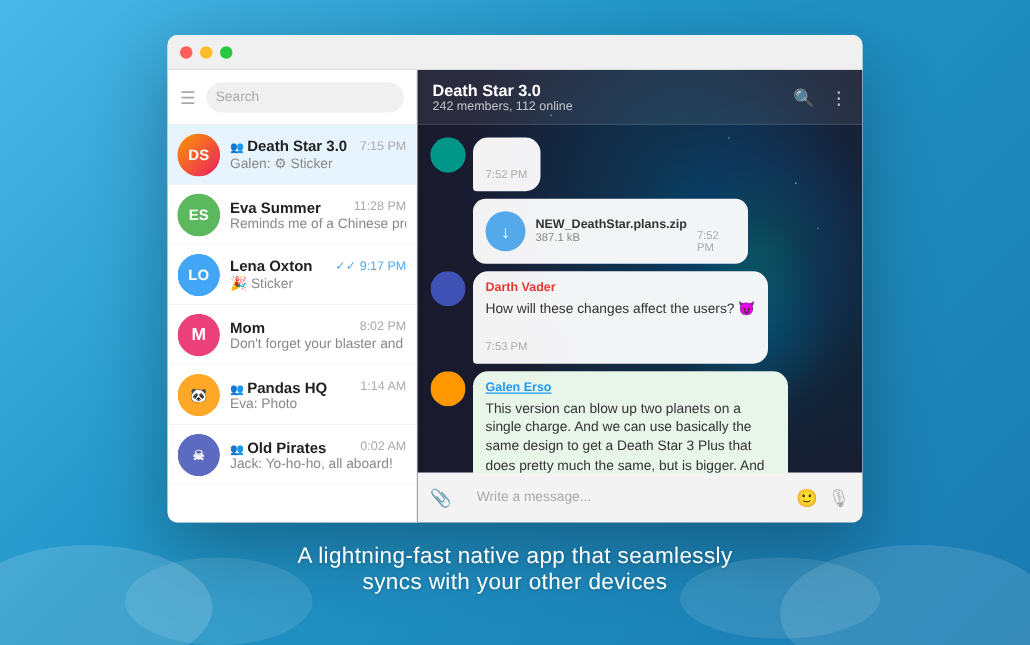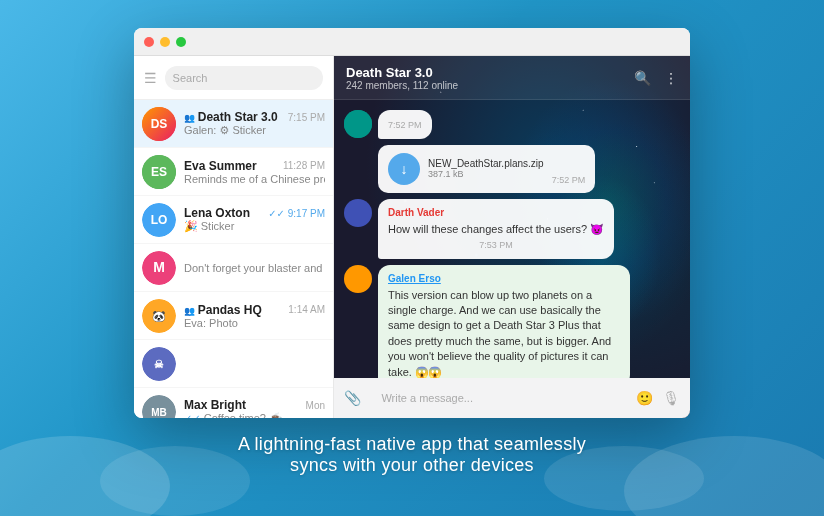--- a/index.html
+++ b/index.html
@@ -288,22 +288,22 @@
     }
     .message-bubble.incoming {
       background: rgba(255,255,255,0.95);
       color: #333;
       align-self: flex-start;
       border-bottom-left-radius: 3px;
     }
     .message-time {
       font-size: 9px;
       color: #aaa;
-      text-align: center;
-      margin-top: 2px;
+      text-align: left;
+      margin-top: 16px;
     }
     .message-sender {
       font-size: 10px;
       font-weight: 700;
       margin-bottom: 2px;
     }
     .sender-blue { color: #2196F3; text-decoration: underline; }
     .sender-red { color: #e53935; }
 
     .message-with-avatar {
@@ -345,21 +345,21 @@
       justify-content: center;
       color: #fff;
       font-size: 14px;
       flex-shrink: 0;
     }
     .file-info {
       flex: 1;
     }
     .file-name {
       font-size: 10px;
-      font-weight: 400;
+      font-weight: 700;
       color: #333;
     }
     .file-size {
       font-size: 9px;
       color: #888;
     }
 
     
     .input-area {
       height: 40px;
@@ -516,20 +516,24 @@
         </div>
 
         <div class="chat-item">
           <div class="avatar">
             <svg width="34" height="34" viewBox="0 0 34 34">
                 <circle cx="17" cy="17" r="17" fill="#ec407a"></circle>
                 <text x="17" y="21" text-anchor="middle" font-size="14" fill="white" font-weight="bold">M</text>
               </svg>
           </div>
           <div class="chat-info">
+            <div class="chat-name-row">
+              <span class="chat-name">Mom</span>
+              <span class="chat-time">8:02 PM</span>
+            </div>
             <div class="chat-preview">
               <span>Don't forget your blaster and helmet</span>
             </div>
           </div>
         </div>
 
         <div class="chat-item">
           <div class="avatar">
             <svg width="34" height="34" viewBox="0 0 34 34">
                 <circle cx="17" cy="17" r="17" fill="#ffa726"></circle>
@@ -547,40 +551,31 @@
           </div>
         </div>
 
         <div class="chat-item">
           <div class="avatar">
             <svg width="34" height="34" viewBox="0 0 34 34">
                 <circle cx="17" cy="17" r="17" fill="#5c6bc0"></circle>
                 <text x="17" y="21" text-anchor="middle" font-size="11" fill="white" font-weight="bold">☠</text>
               </svg>
           </div>
-        </div>
-
-        <div class="chat-item">
-          <div class="avatar">
-            <svg width="34" height="34" viewBox="0 0 34 34">
-                <circle cx="17" cy="17" r="17" fill="#78909c"></circle>
-                <text x="17" y="21" text-anchor="middle" font-size="10" fill="white" font-weight="bold">MB</text>
-              </svg>
-          </div>
           <div class="chat-info">
             <div class="chat-name-row">
-              <span class="chat-name">Max Bright</span>
-              <span class="chat-time">Mon</span>
+              <span class="chat-name"><span style="font-size:9px;color:#888">👥 </span>Old Pirates</span>
+              <span class="chat-time">0:02 AM</span>
             </div>
             <div class="chat-preview">
-              <span style="color:#54a9eb;font-size:10px;">✓✓ </span>
-              <span>Coffee time? ☕</span>
-            </div>
-          </div>
-        </div>
+              <span>Jack: Yo-ho-ho, all aboard!</span>
+            </div>
+          </div>
+        </div>
+
 
       </div>
     </div>
 
     <div class="chat-panel">
       <div class="nebula"></div>
 
       <div class="chat-header">
         <div class="chat-header-info">
           <span class="chat-header-name">Death Star 3.0</span>

